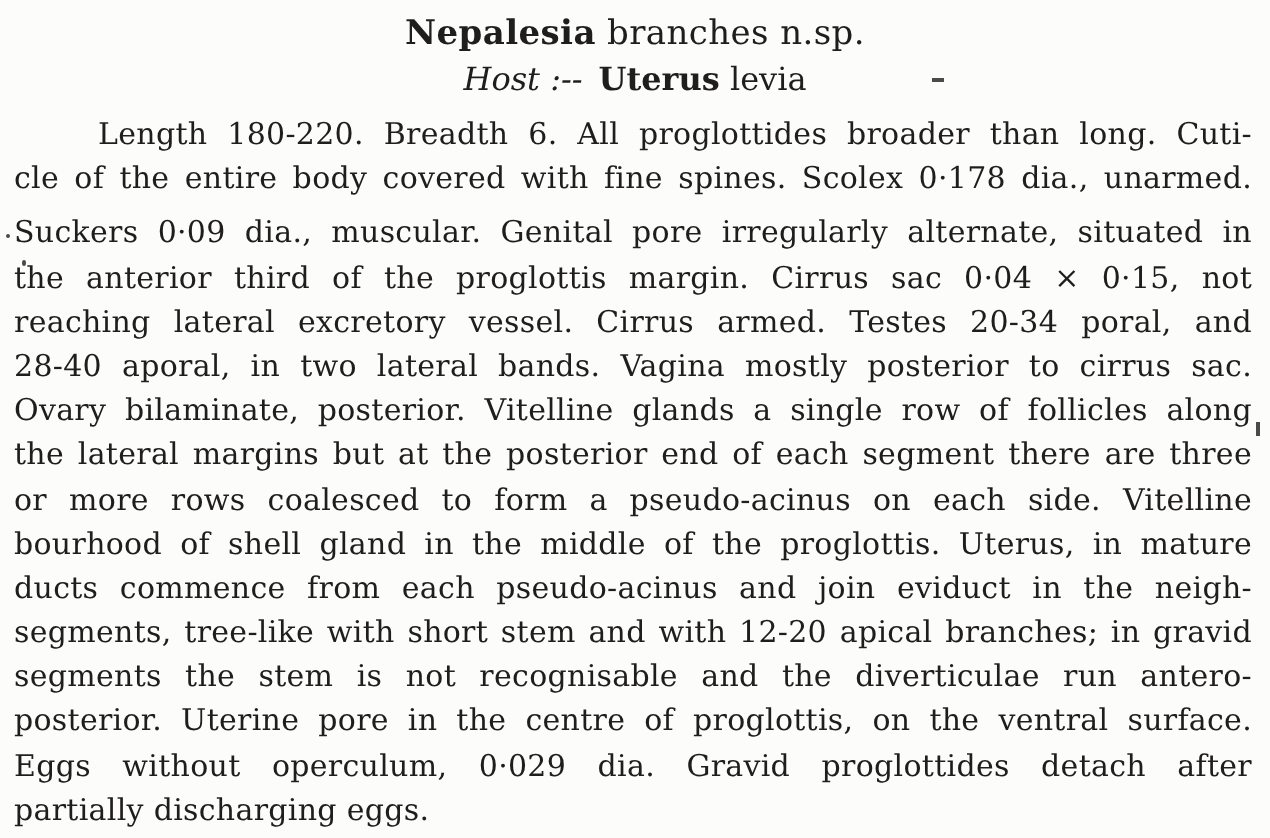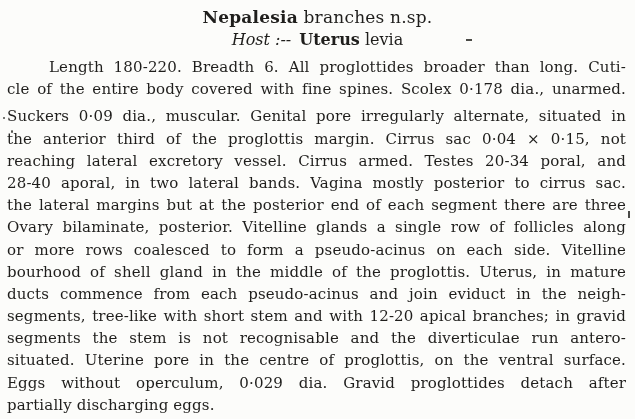--- a/index.html
+++ b/index.html
@@ -66,28 +66,28 @@
   <div class="host-line"><span class="italic">Host :--</span><span class="sep"></span><span class="bold">Uterus</span>
     <span>levia</span></div>
 
   <div class="body-block">
     <div class="line indent">Length 180-220. Breadth 6. All proglottides broader than long. Cuti-</div>
     <div class="line">cle of the entire body covered with fine spines. Scolex 0·178 dia., unarmed.</div>
     <div class="line para-start">Suckers 0·09 dia., muscular. Genital pore irregularly alternate, situated in</div>
     <div class="line">the anterior third of the proglottis margin. Cirrus sac 0·04 × 0·15, not</div>
     <div class="line">reaching lateral excretory vessel. Cirrus armed. Testes 20-34 poral, and</div>
     <div class="line">28-40 aporal, in two lateral bands. Vagina mostly posterior to cirrus sac.</div>
+    <div class="line">Ovary bilaminate, posterior. Vitelline glands a single row of follicles along</div>
     <div class="line">the lateral margins but at the posterior end of each segment there are three</div>
-    <div class="line">Ovary bilaminate, posterior. Vitelline glands a single row of follicles along</div>
     <div class="line">or more rows coalesced to form a pseudo-acinus on each side. Vitelline</div>
     <div class="line">bourhood of shell gland in the middle of the proglottis. Uterus, in mature</div>
     <div class="line">ducts commence from each pseudo-acinus and join eviduct in the neigh-</div>
     <div class="line">segments, tree-like with short stem and with 12-20 apical branches; in gravid</div>
     <div class="line">segments the stem is not recognisable and the diverticulae run antero-</div>
-    <div class="line">situated. Uterine pore in the centre of proglottis, on the ventral surface.</div>
+    <div class="line">posterior. Uterine pore in the centre of proglottis, on the ventral surface.</div>
     <div class="line">Eggs without operculum, 0·029 dia. Gravid proglottides detach after</div>
     <div class="line last">partially discharging eggs.</div>
   </div>
 
   <div class="speck s1"></div>
   <div class="speck s2"></div>
   <div class="speck s3"></div>
   <div class="speck s4"></div>
 
 </div>

